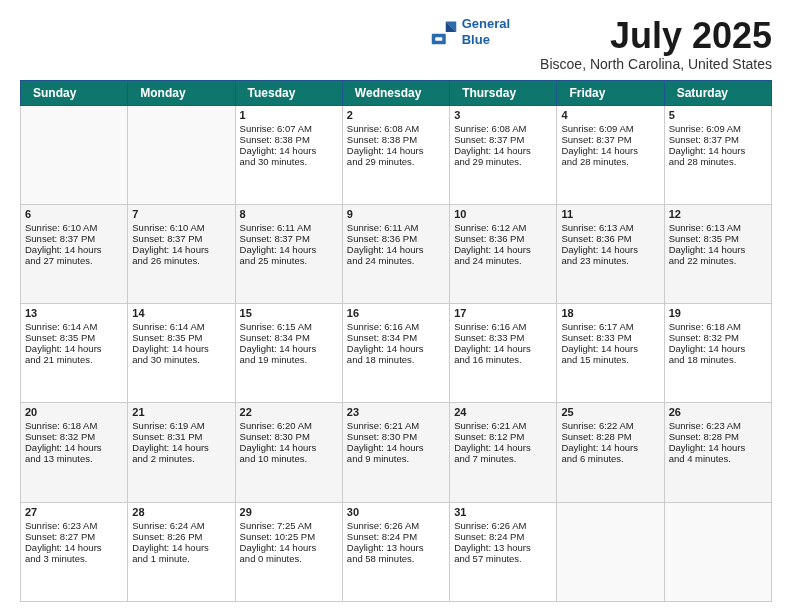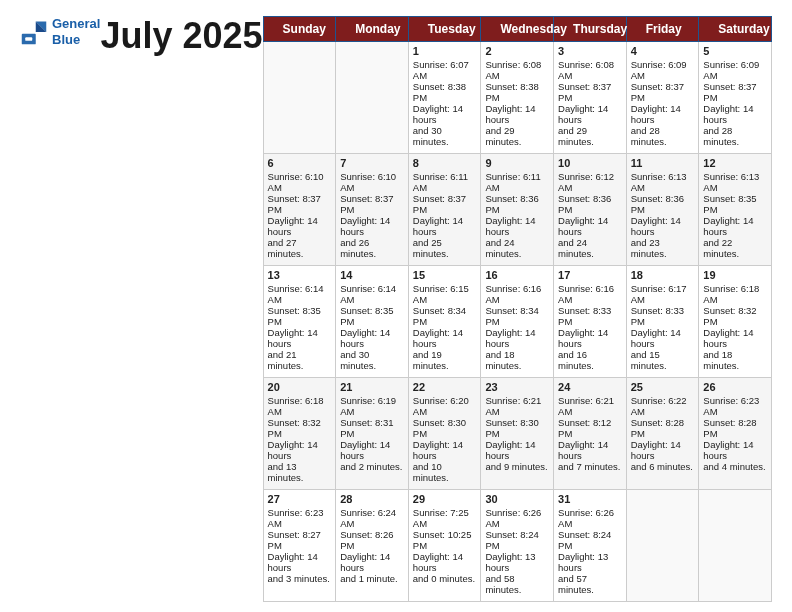--- a/index.html
+++ b/index.html
@@ -8,21 +8,22 @@
       height: 612px;
       font-family: Arial, sans-serif;
       background: #fff;
       overflow: hidden;
     }
     .page {
       width: 792px;
       height: 612px;
       padding: 16px 20px 10px 20px;
       display: flex;
-      flex-direction: row;
+      flex-direction: column;
+      align-items: flex-end;
     }
     .header {
       display: flex;
       justify-content: space-between;
       align-items: flex-start;
       margin-bottom: 8px;
     }
     .logo {
       display: flex;
       align-items: center;
@@ -36,44 +37,45 @@
     }
     .logo-text span {
       color: #1a5fa8;
     }
     .logo-icon {
       width: 28px;
       height: 28px;
     }
     .title-block {
       text-align: right;
+      margin-left: 30px;
     }
     .main-title {
       font-size: 36px;
       font-weight: bold;
       color: #1a1a1a;
       line-height: 1.1;
     }
     .subtitle {
       font-size: 14px;
       color: #333;
     }
     .calendar {
       flex: 1;
       border: 1px solid #ccc;
       border-collapse: collapse;
       width: 100%;
       table-layout: fixed;
     }
     .calendar th {
-      background: #7f1d1d;
+      background: #0f766e;
       color: #fff;
       font-size: 12px;
       font-weight: bold;
-      padding: 5px 19px;
+      padding: 5px 12px;
       text-align: left;
       border: 1px solid #1e5490;
     }
     .calendar td {
       border: 1px solid #ccc;
       vertical-align: top;
       padding: 3px 4px;
       font-size: 9.5px;
       color: #222;
       height: 88px;
@@ -107,20 +109,21 @@
         <rect x="2" y="18" width="16" height="12" rx="1" fill="#2a6aad"></rect>
         <rect x="6" y="22" width="8" height="4" rx="1" fill="white"></rect>
       </svg>
       <div class="logo-text">
         <div><span>General</span></div>
         <div><span>Blue</span></div>
       </div>
     </div>
     <div class="title-block">
       <div class="main-title">July 2025</div>
+      <div class="subtitle">Biscoe, North Carolina, United States</div>
     </div>
   </div>
 
   <table class="calendar">
     <thead>
       <tr>
         <th>Sunday</th>
         <th>Monday</th>
         <th>Tuesday</th>
         <th>Wednesday</th>

